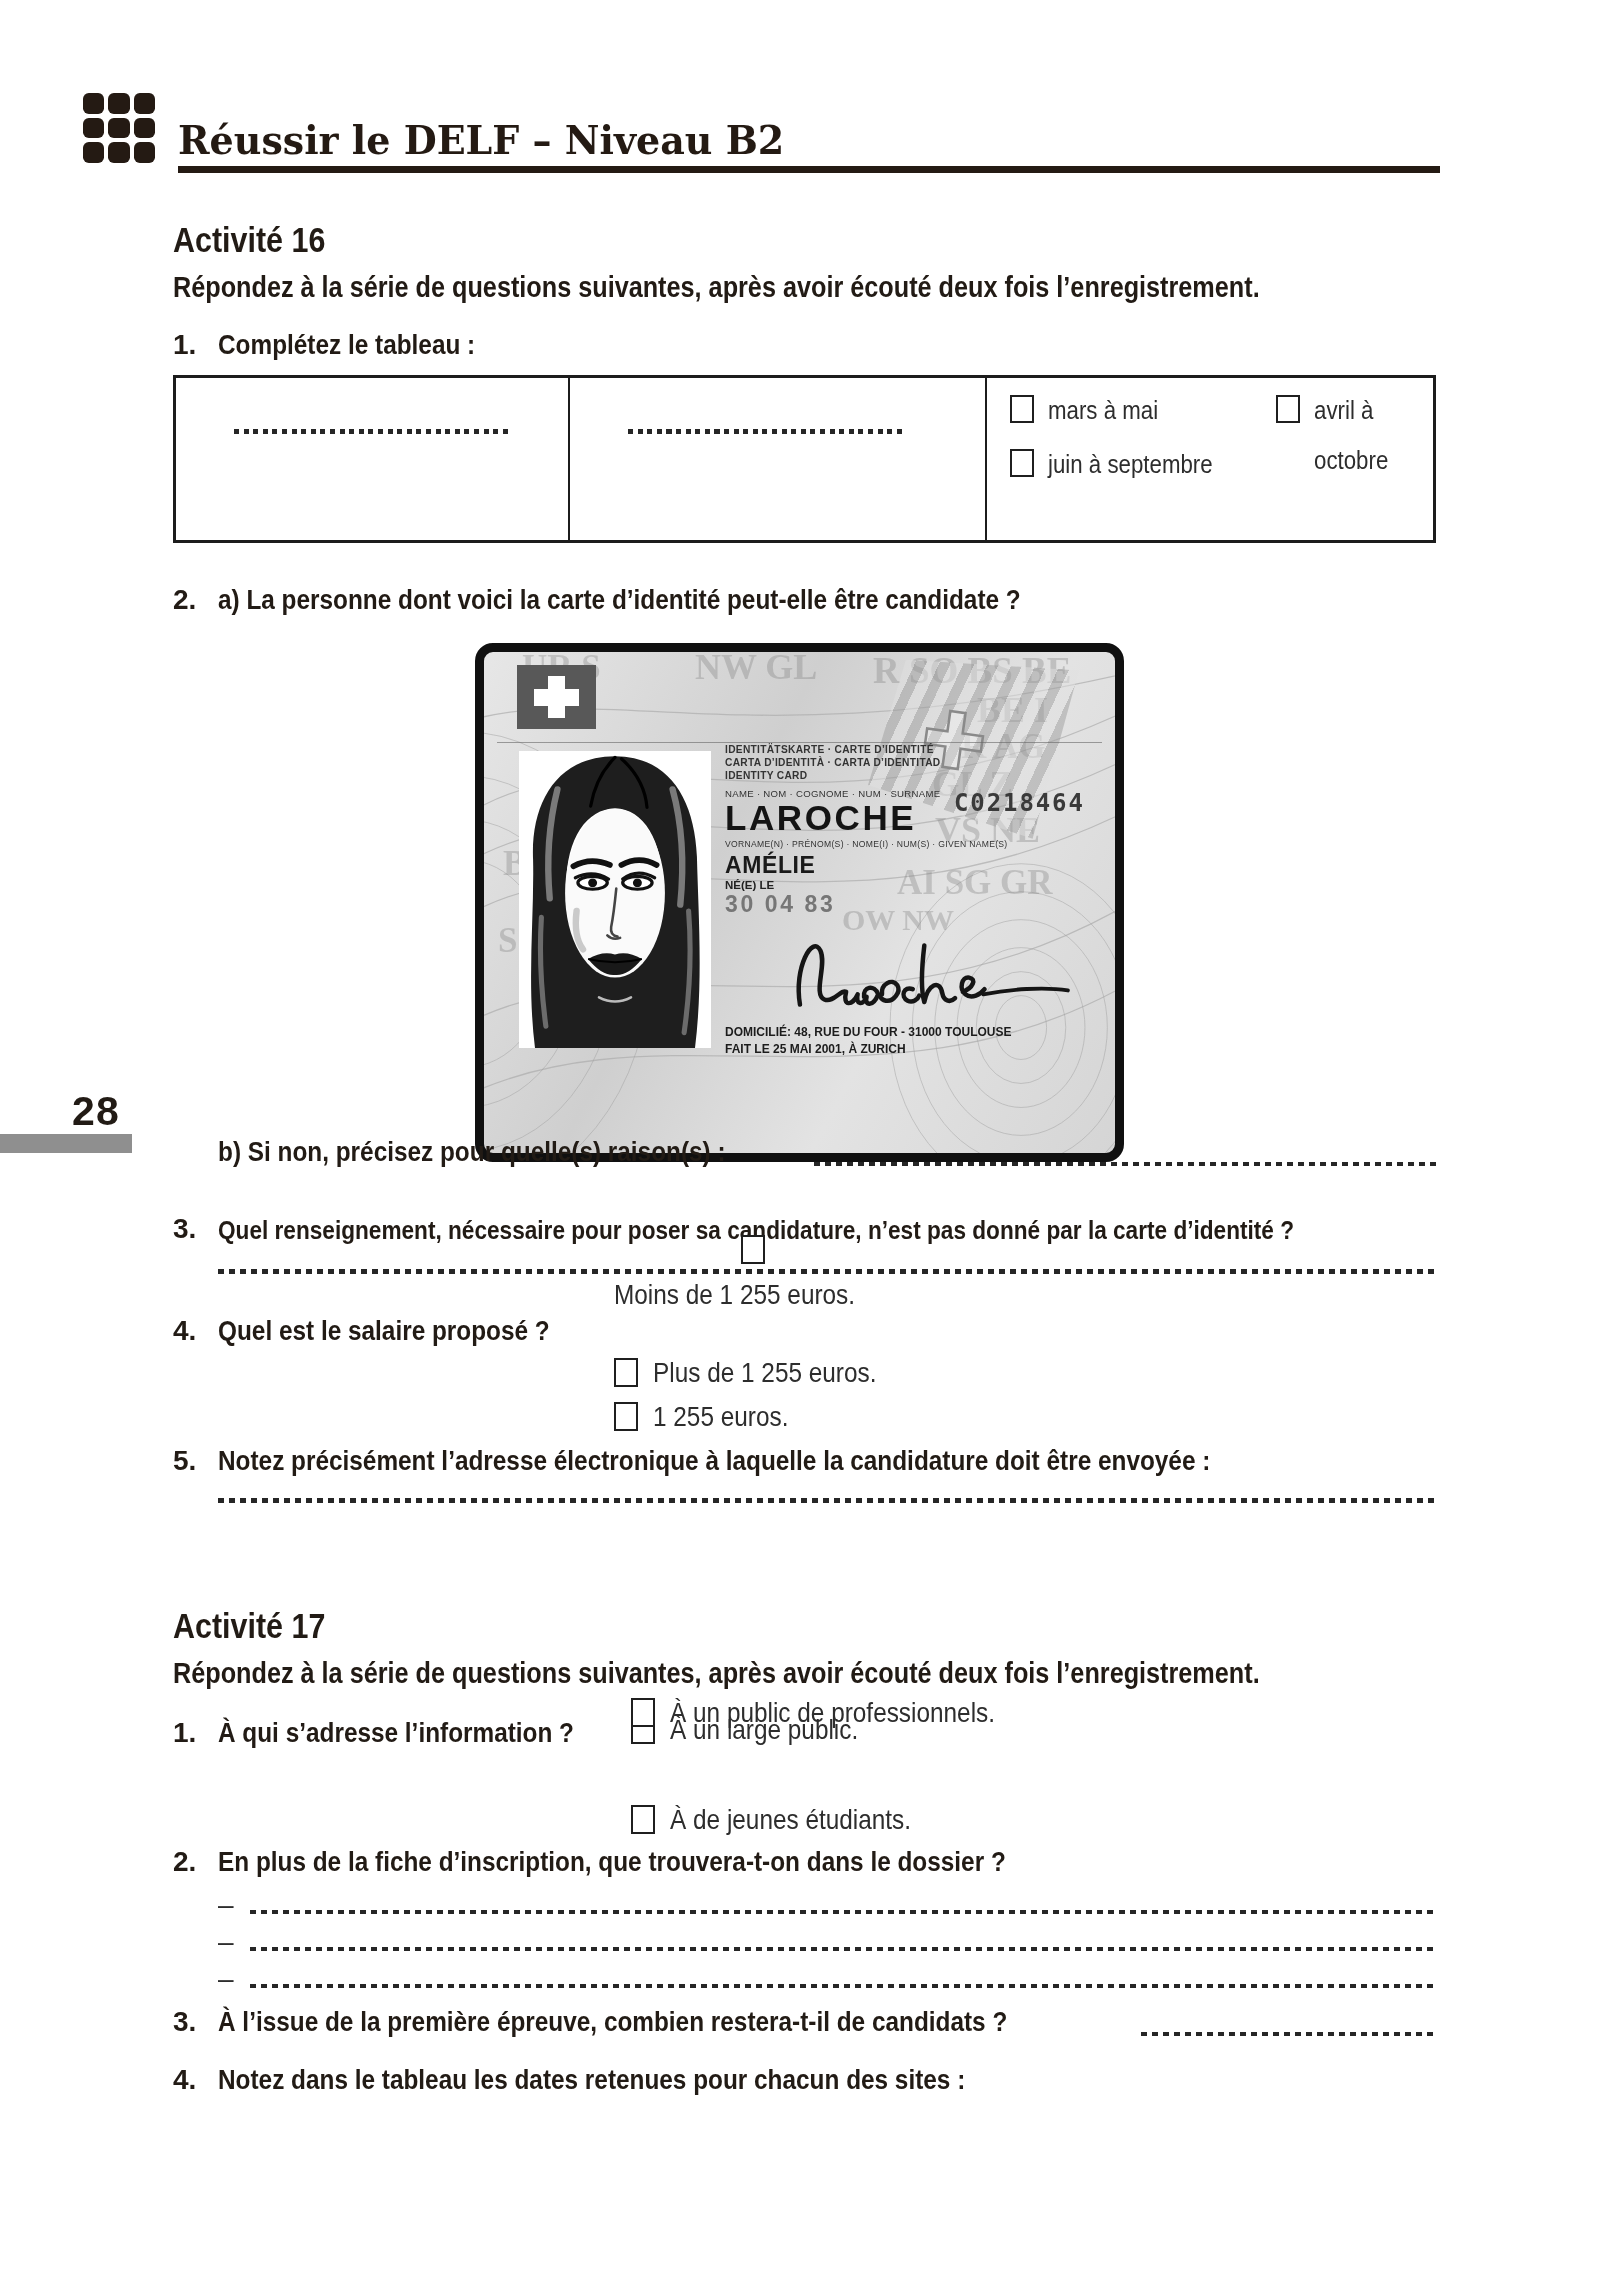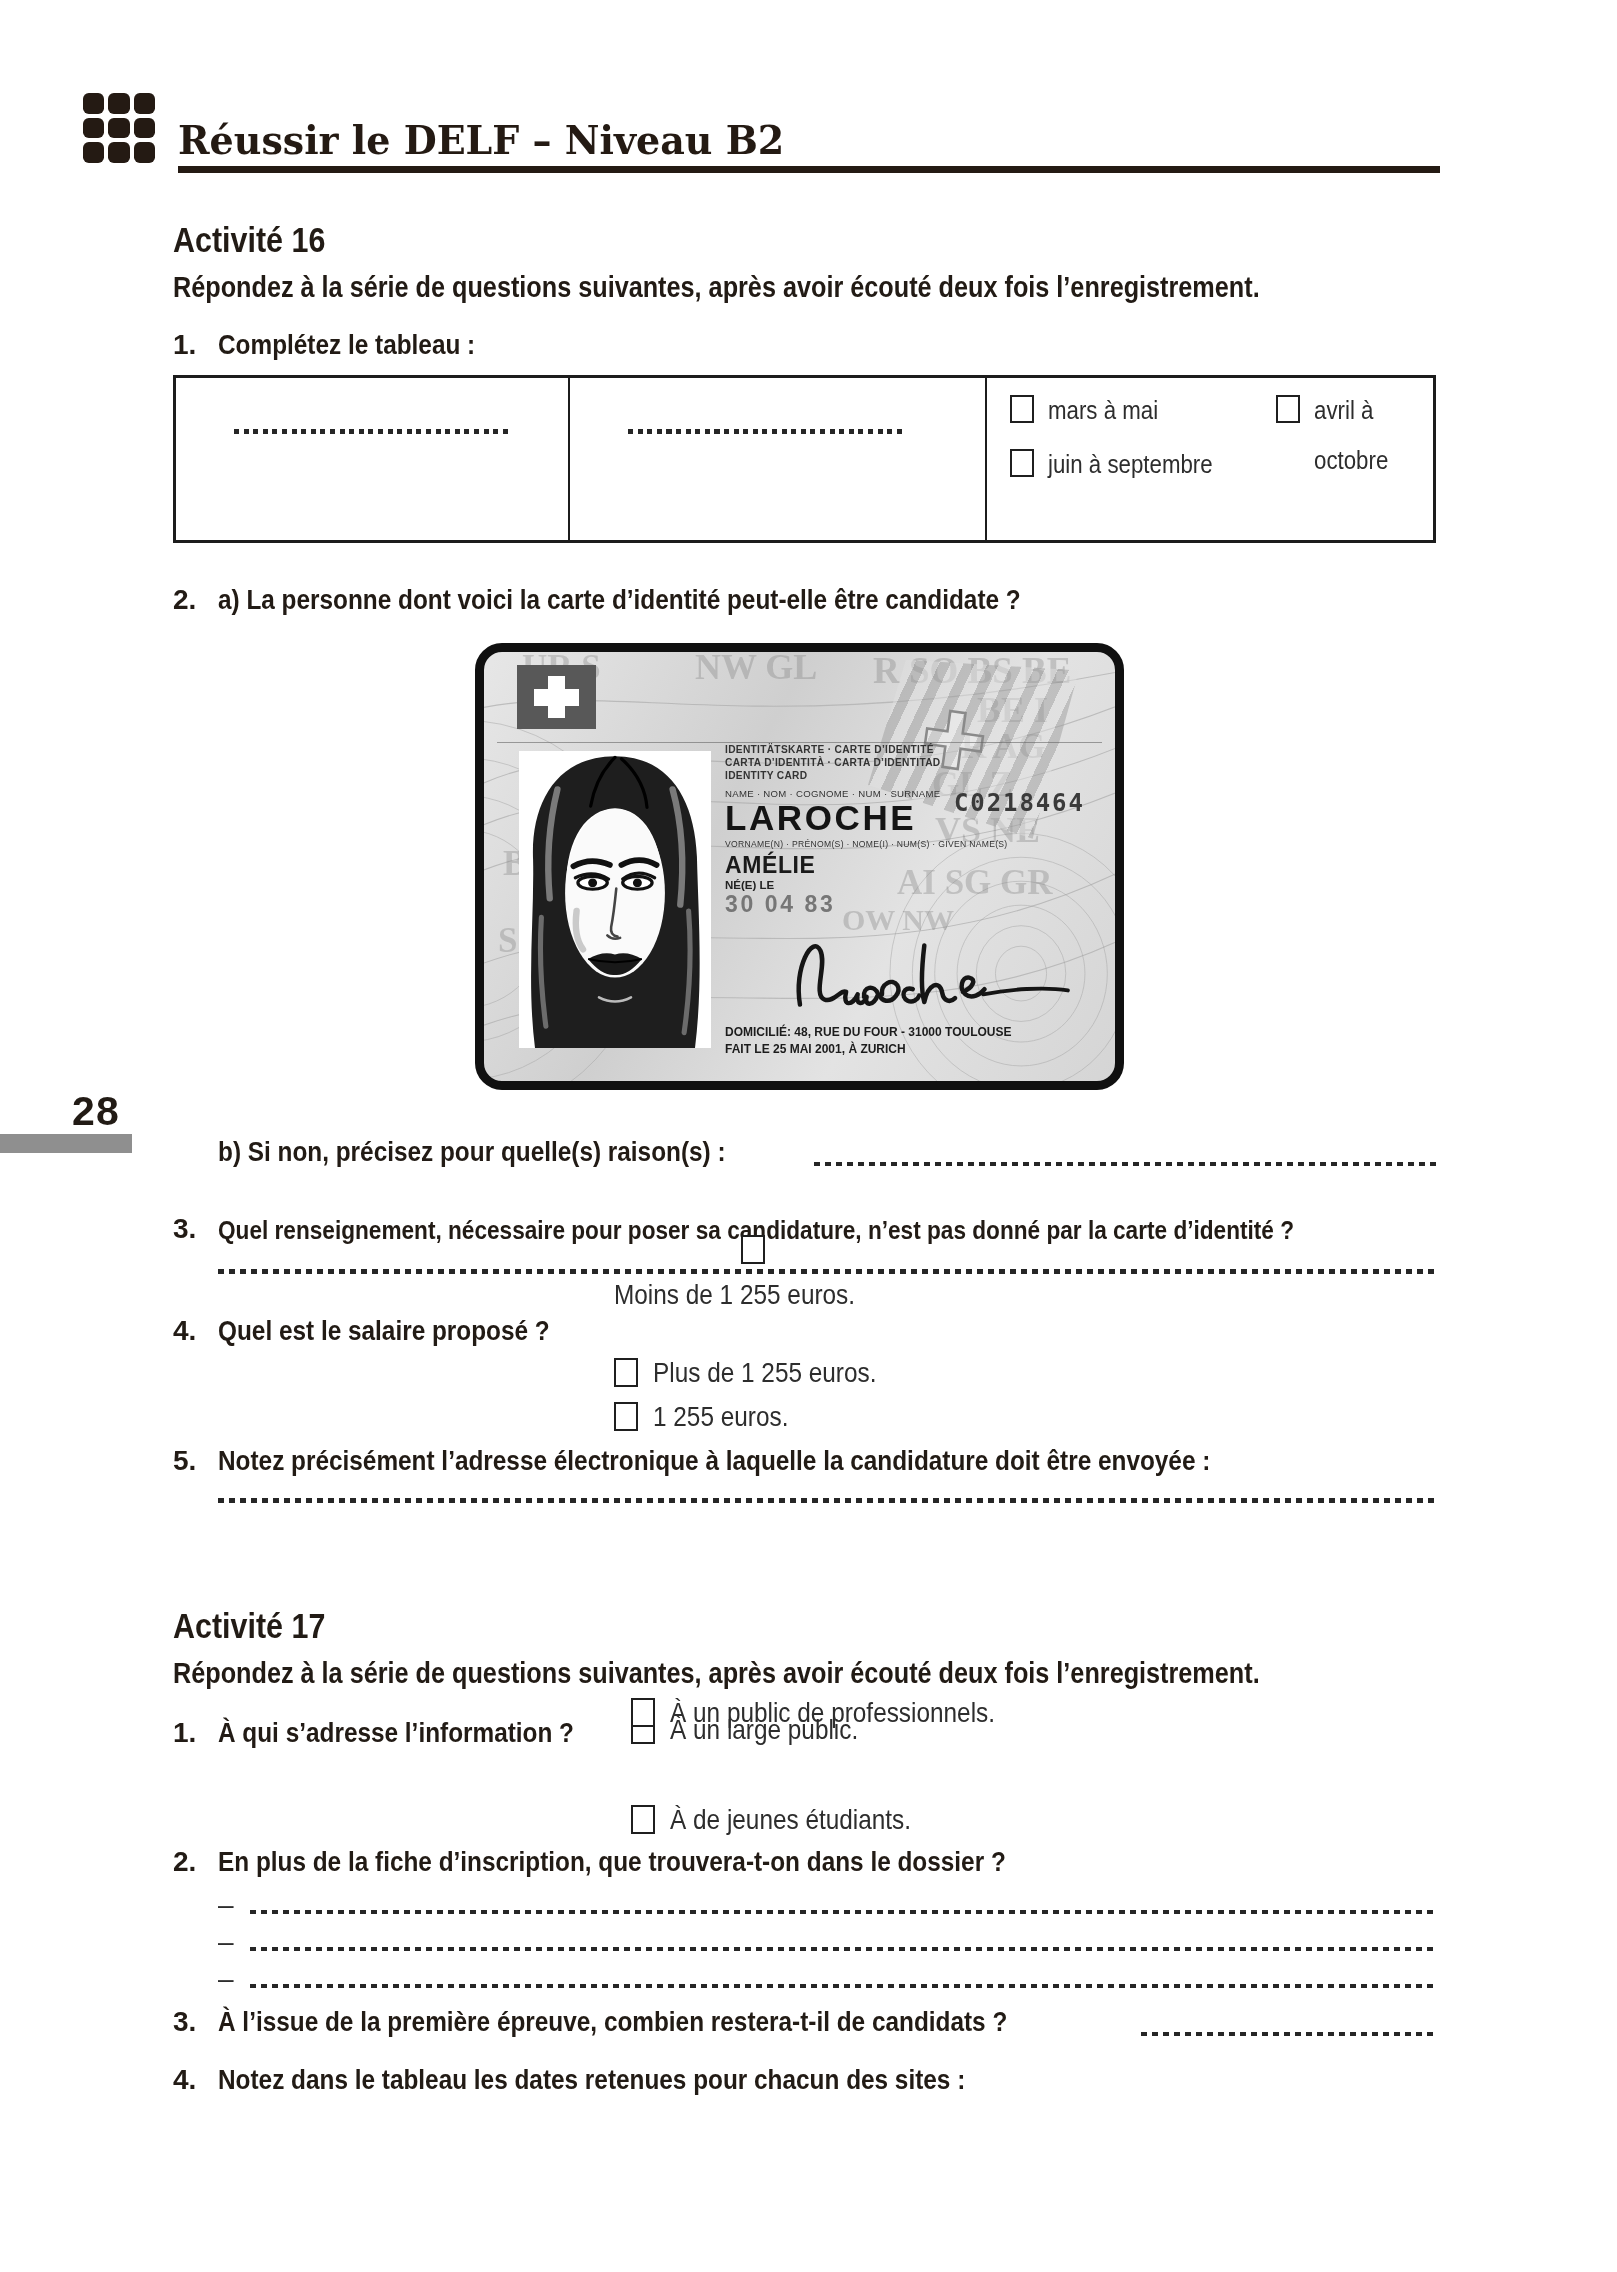--- a/index.html
+++ b/index.html
@@ -37,22 +37,22 @@
   .hc{display:flex;align-items:center;justify-content:center;font-weight:700;font-size:26px;white-space:nowrap;}
   .c1{width:392px;border-right:2.6px solid #1c1c1c;box-sizing:content-box;}
   .c2{width:415px;border-right:2.6px solid #1c1c1c;}
   .c3{flex:1;position:relative;}
   .bc{position:relative;}
   .cell-dots{position:absolute;left:58px;top:51px;width:275px;height:4.5px;
              background:repeating-linear-gradient(90deg,#262626 0 5.1px,transparent 5.1px 9.6px);}
   .tcb{position:absolute;width:24px;height:28px;border:2.6px solid #1f1f1f;background:#fff;box-sizing:border-box;}
   .tlbl{position:absolute;font-size:25.6px;color:#2d2d2d;white-space:nowrap;}
   
-  .idcard{position:absolute;left:475px;top:643px;width:649px;height:447px;box-sizing:border-box;
-          border:9px solid #101010;border-radius:27px;overflow:hidden;
+  .idcard{position:absolute;left:475px;top:643px;width:649px;height:519px;box-sizing:border-box;
+          border:9px solid #101010;border-radius:18px;overflow:hidden;
           background:linear-gradient(118deg,#e7e7e7,#cfcfcf 38%,#e3e3e3 66%,#d5d5d5);}
   .idcard *{box-sizing:border-box;}
   .wm{position:absolute;font-family:"Liberation Serif",serif;font-weight:700;
       color:rgba(122,122,122,.32);white-space:nowrap;}
   .ribbon{position:absolute;left:384px;top:7.7px;width:211px;height:179px;opacity:.5;
           background:repeating-linear-gradient(115deg,#9d9d9d 0 10.2px,#e0e0e0 10.2px 22px);
           clip-path:polygon(18% 0,100% 6%,78% 100%,0 70%);}
   .swiss{position:absolute;left:33px;top:13.4px;width:79px;height:64px;background:#585858;}
   .swiss .v{position:absolute;left:50%;top:50%;width:16.6px;height:42px;margin:-21px 0 0 -8.3px;background:#fff;}
   .swiss .h{position:absolute;left:50%;top:50%;width:45px;height:16.6px;margin:-8.3px 0 0 -22.4px;background:#fff;}

